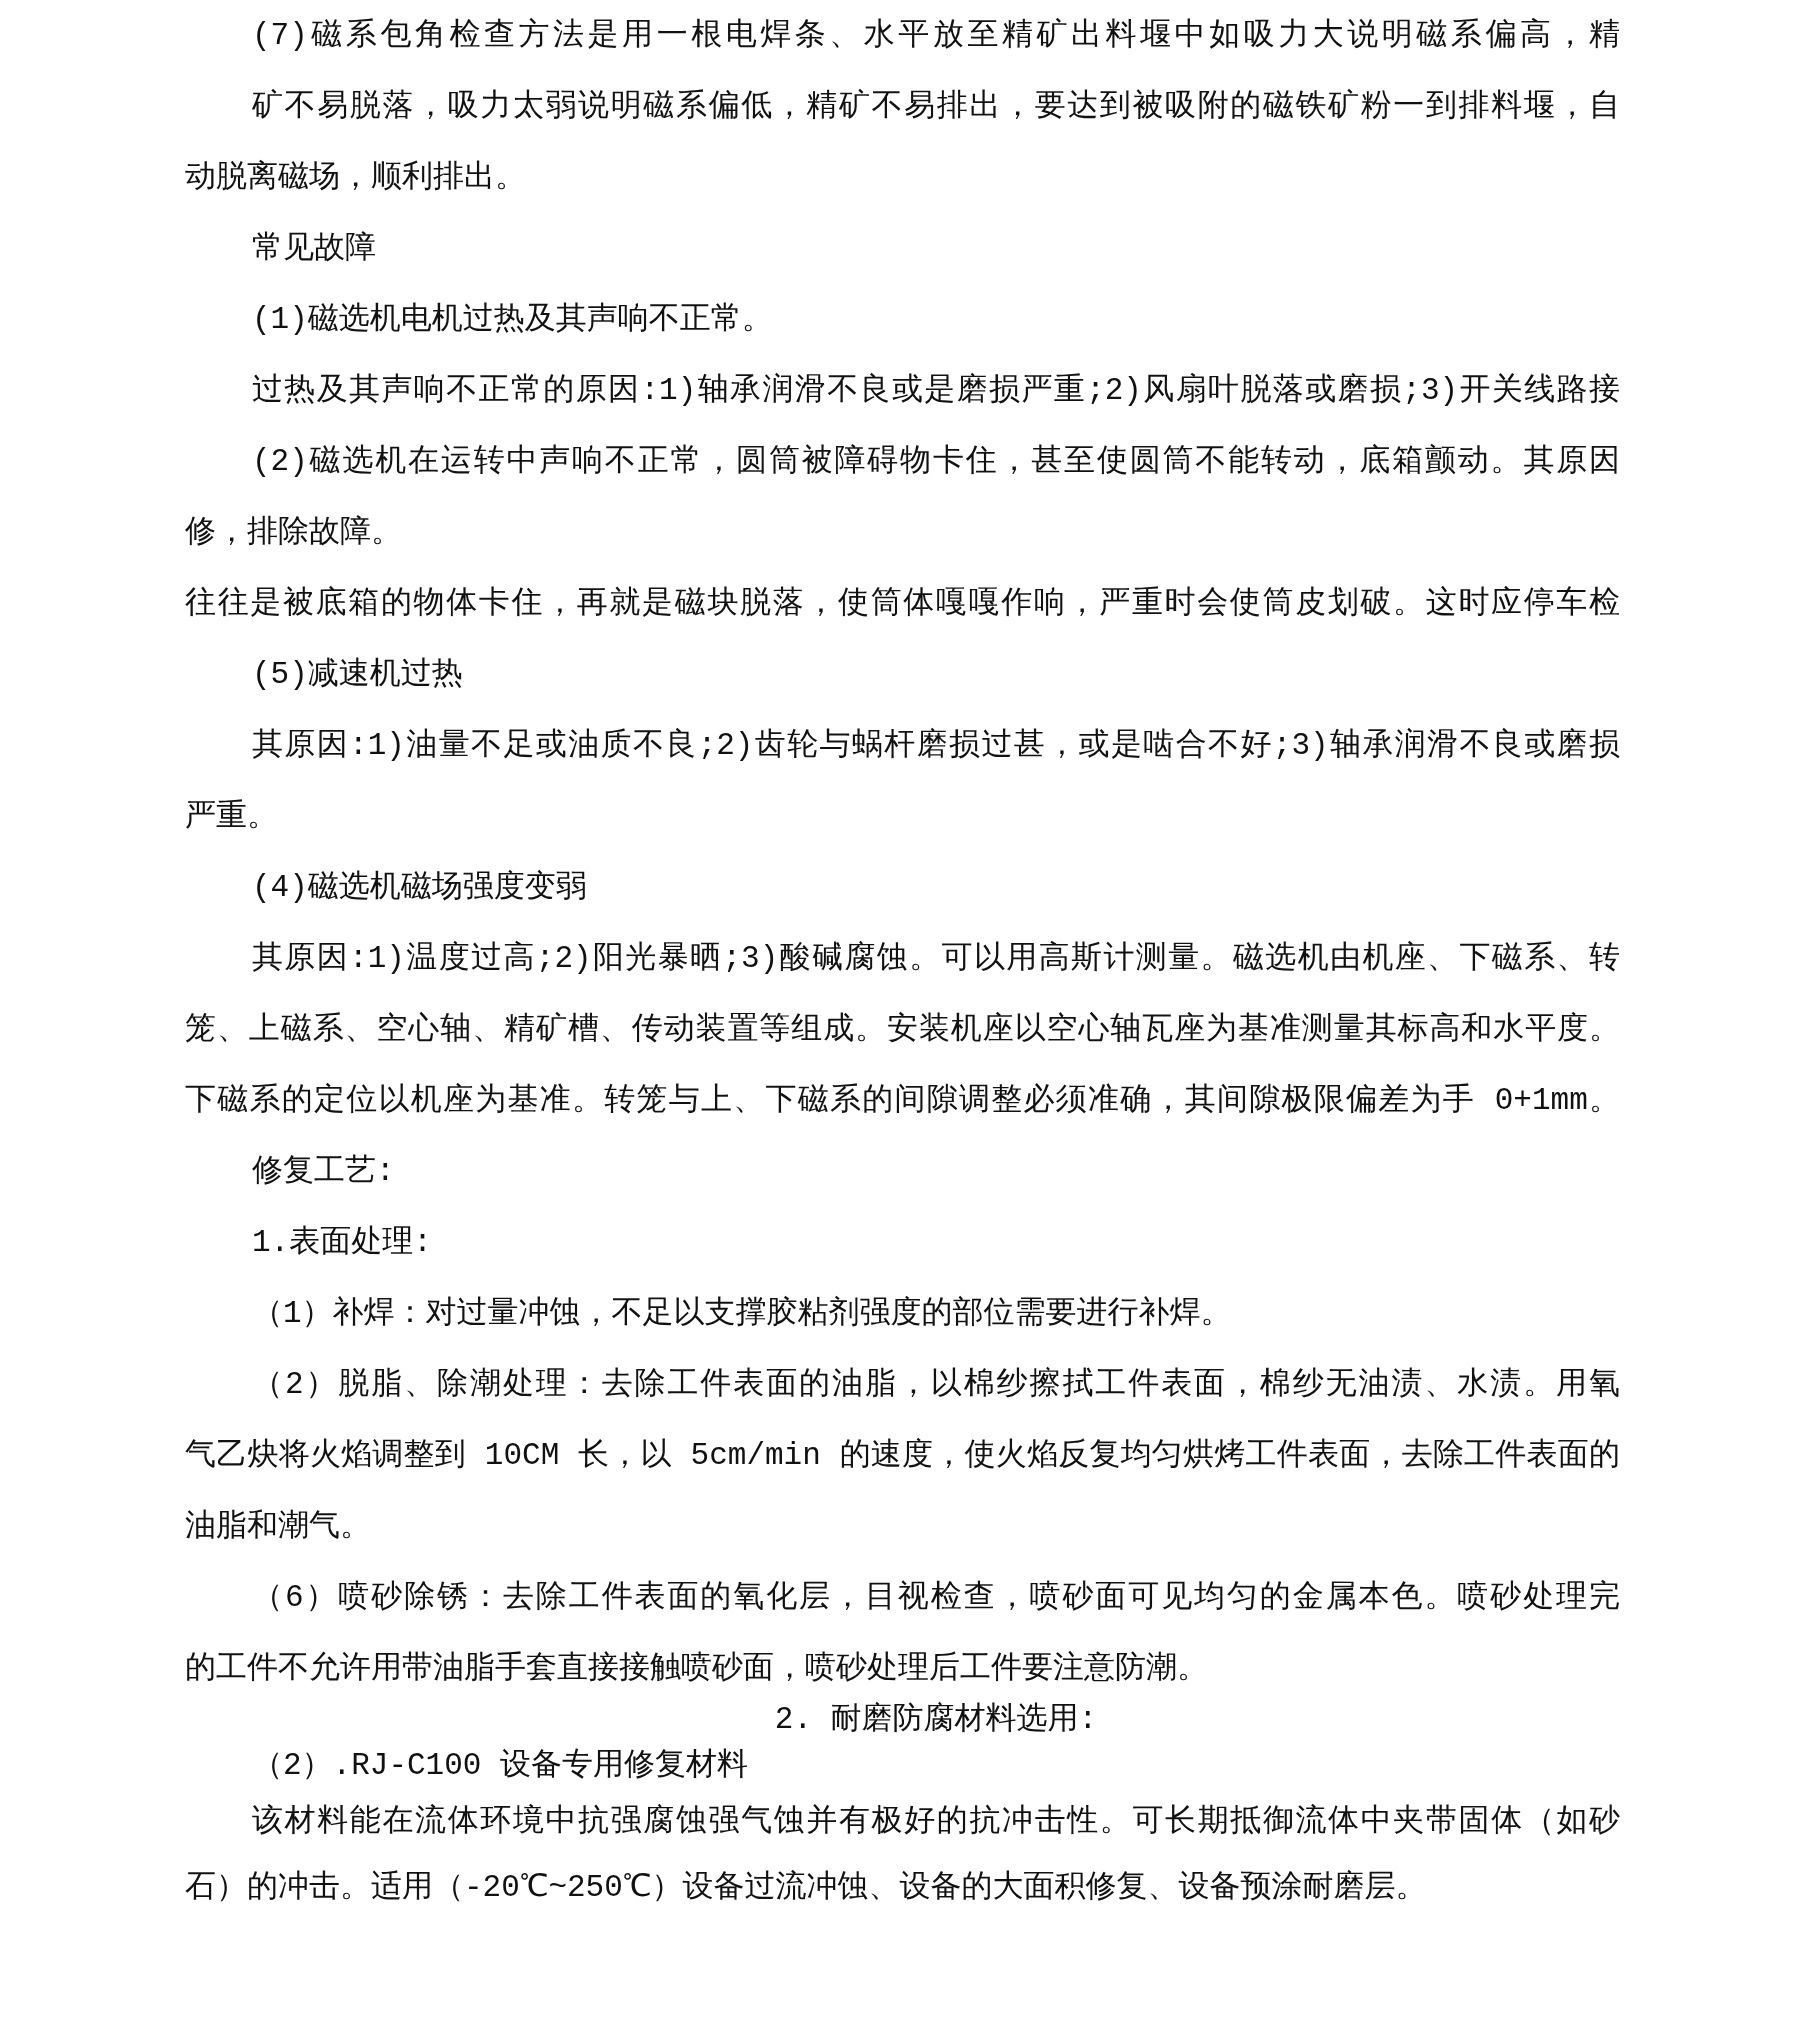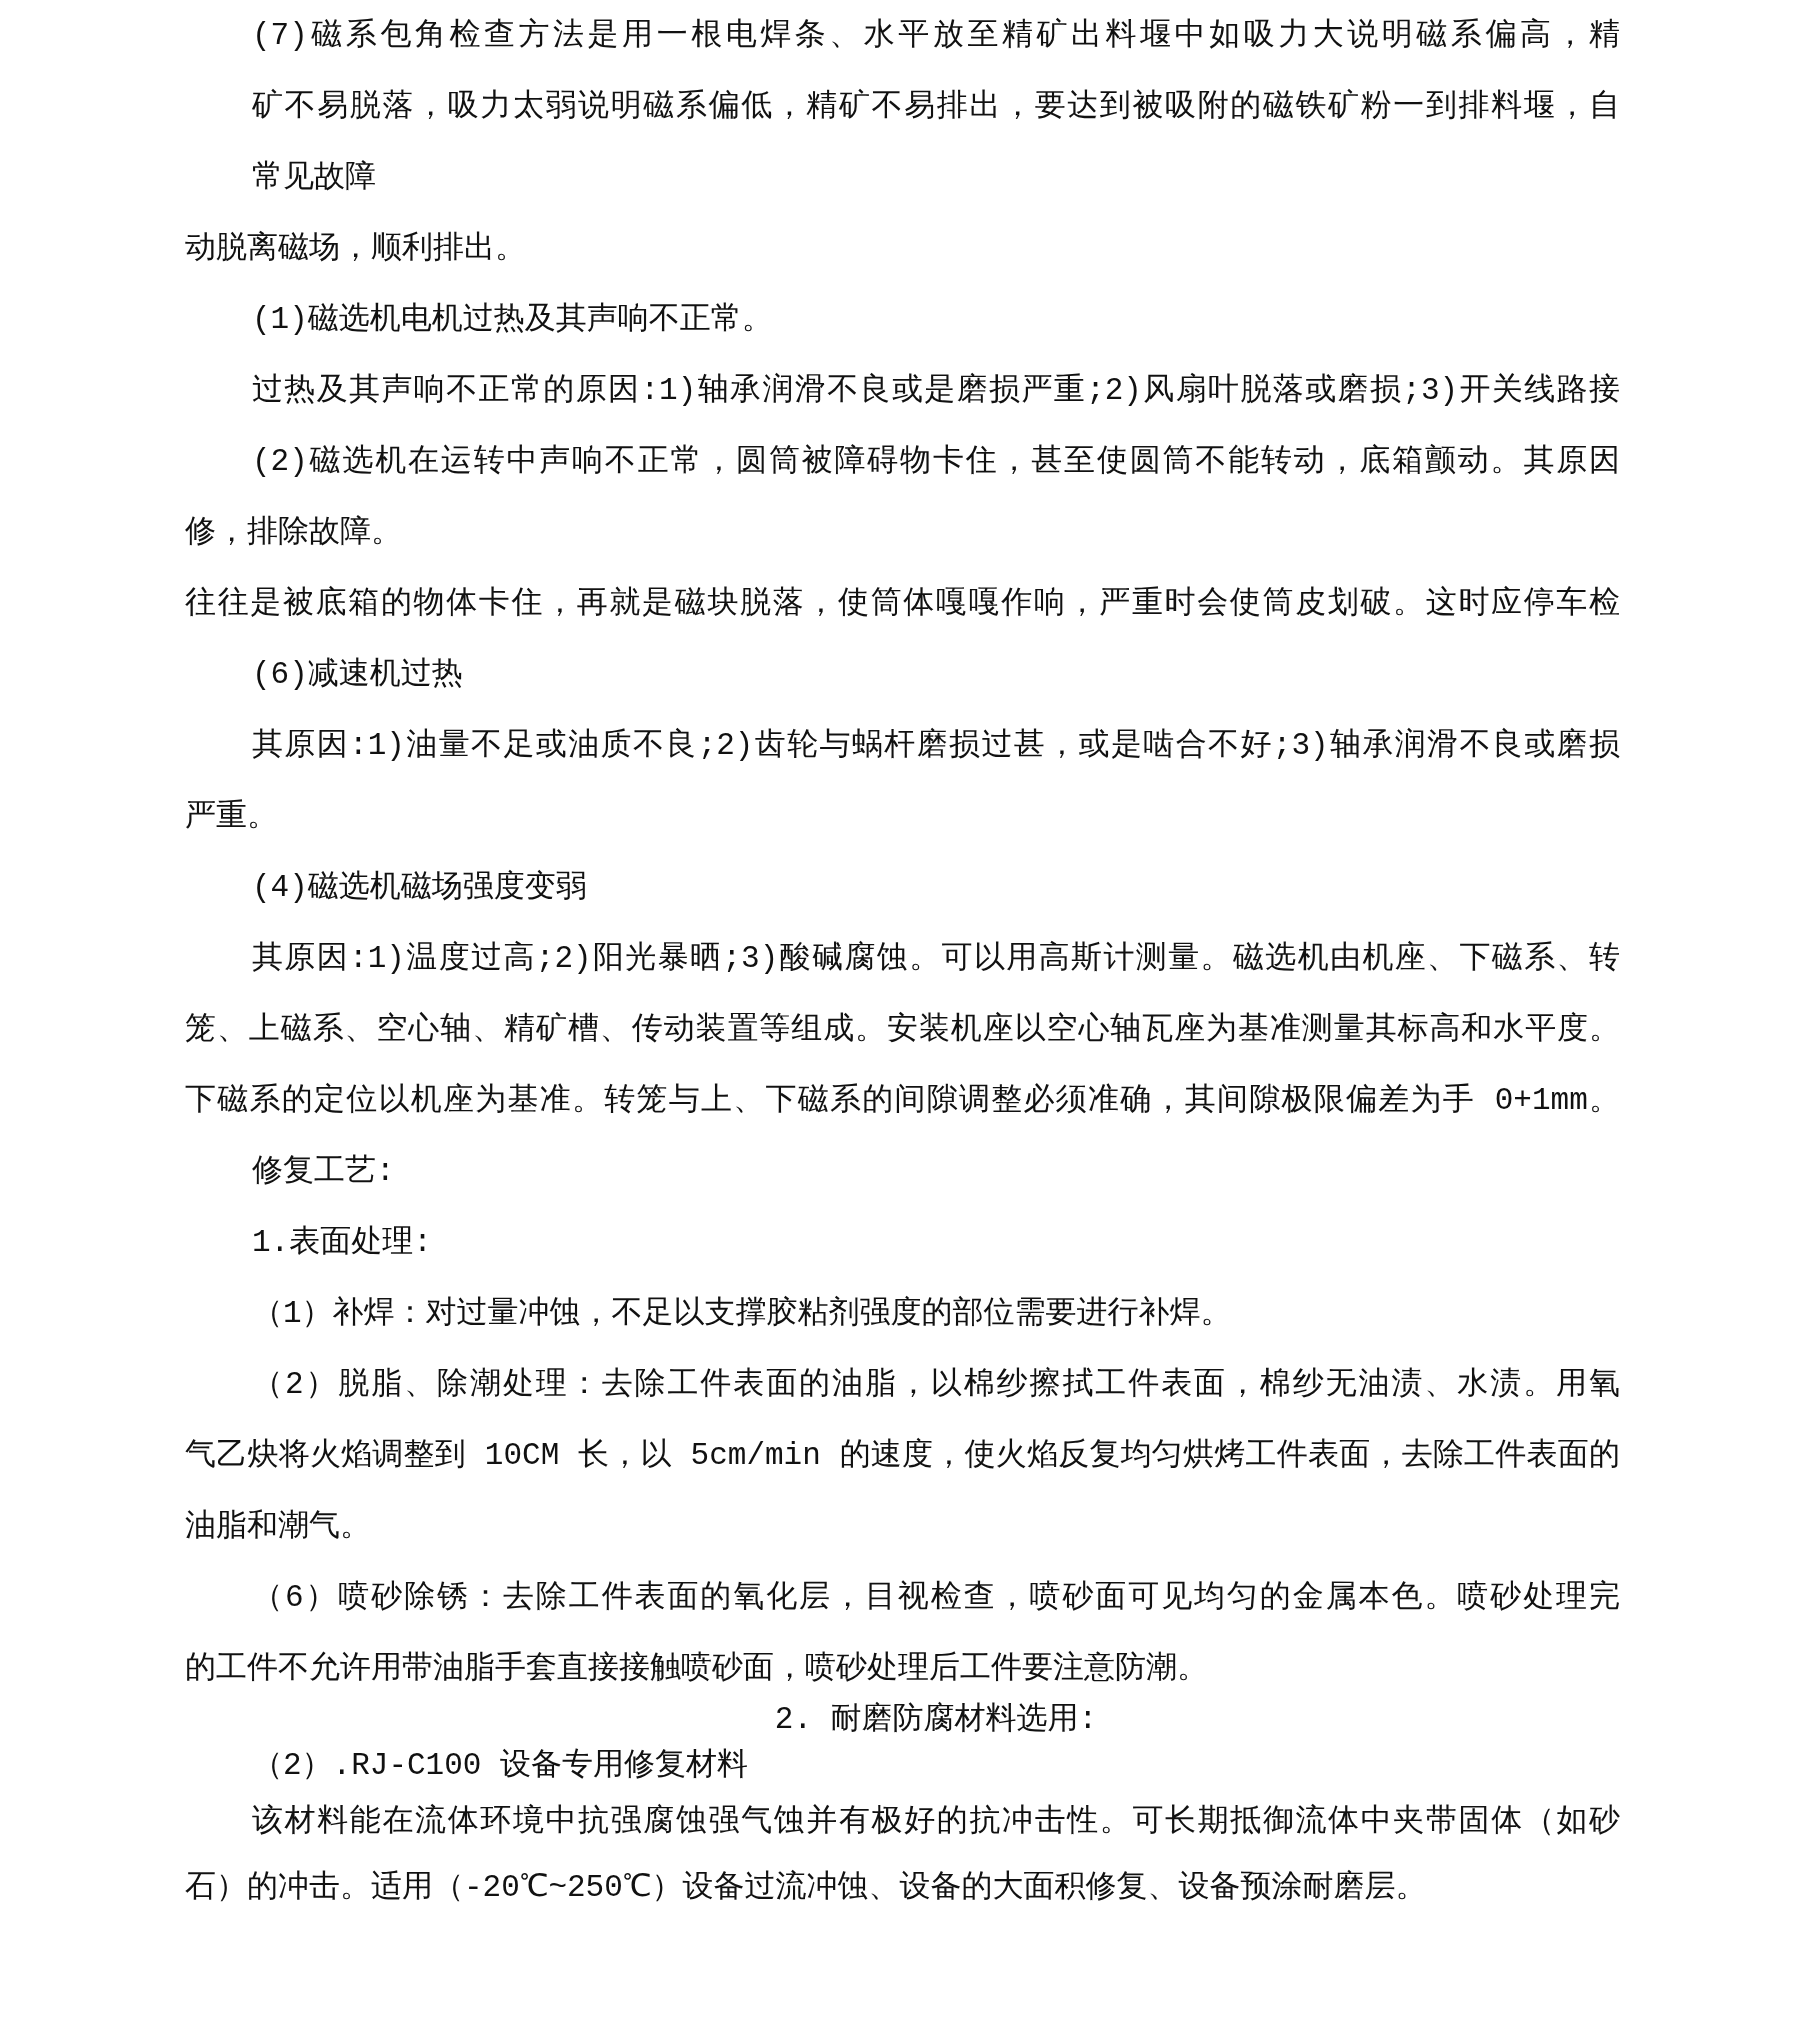--- a/index.html
+++ b/index.html
@@ -46,28 +46,28 @@
   .t3 { height: 57px; line-height: 57px; margin-top: 4.4px; }
   .mt { margin-top: -7.3px; text-align: center; }
 </style>
 </head>
 <body>
 
 <div class="page">
   <div class="textblock">
     <div class="ln i j">(7)磁系包角检查方法是用一根电焊条、水平放至精矿出料堰中如吸力大说明磁系偏高，精</div>
     <div class="ln i j">矿不易脱落，吸力太弱说明磁系偏低，精矿不易排出，要达到被吸附的磁铁矿粉一到排料堰，自</div>
+    <div class="ln">动脱离磁场，顺利排出。</div>
     <div class="ln i">常见故障</div>
-    <div class="ln">动脱离磁场，顺利排出。</div>
     <div class="ln i">(1)磁选机电机过热及其声响不正常。</div>
     <div class="ln i j">过热及其声响不正常的原因:1)轴承润滑不良或是磨损严重;2)风扇叶脱落或磨损;3)开关线路接</div>
     <div class="ln i j">(2)磁选机在运转中声响不正常，圆筒被障碍物卡住，甚至使圆筒不能转动，底箱颤动。其原因</div>
     <div class="ln">修，排除故障。</div>
     <div class="ln j">往往是被底箱的物体卡住，再就是磁块脱落，使筒体嘎嘎作响，严重时会使筒皮划破。这时应停车检</div>
-    <div class="ln i">(6)减速机过热</div>
+    <div class="ln i">(5)减速机过热</div>
     <div class="ln i j">其原因:1)油量不足或油质不良;2)齿轮与蜗杆磨损过甚，或是啮合不好;3)轴承润滑不良或磨损</div>
     <div class="ln">严重。</div>
     <div class="ln i">(4)磁选机磁场强度变弱</div>
     <div class="ln i j">其原因:1)温度过高;2)阳光暴晒;3)酸碱腐蚀。可以用高斯计测量。磁选机由机座、下磁系、转</div>
     <div class="ln j">笼、上磁系、空心轴、精矿槽、传动装置等组成。安装机座以空心轴瓦座为基准测量其标高和水平度。</div>
     <div class="ln j">下磁系的定位以机座为基准。转笼与上、下磁系的间隙调整必须准确，其间隙极限偏差为手 0+1mm。</div>
     <div class="ln i">修复工艺:</div>
     <div class="ln i">1.表面处理:</div>
     <div class="ln i">（1）补焊：对过量冲蚀，不足以支撑胶粘剂强度的部位需要进行补焊。</div>
     <div class="ln i j">（2）脱脂、除潮处理：去除工件表面的油脂，以棉纱擦拭工件表面，棉纱无油渍、水渍。用氧</div>

